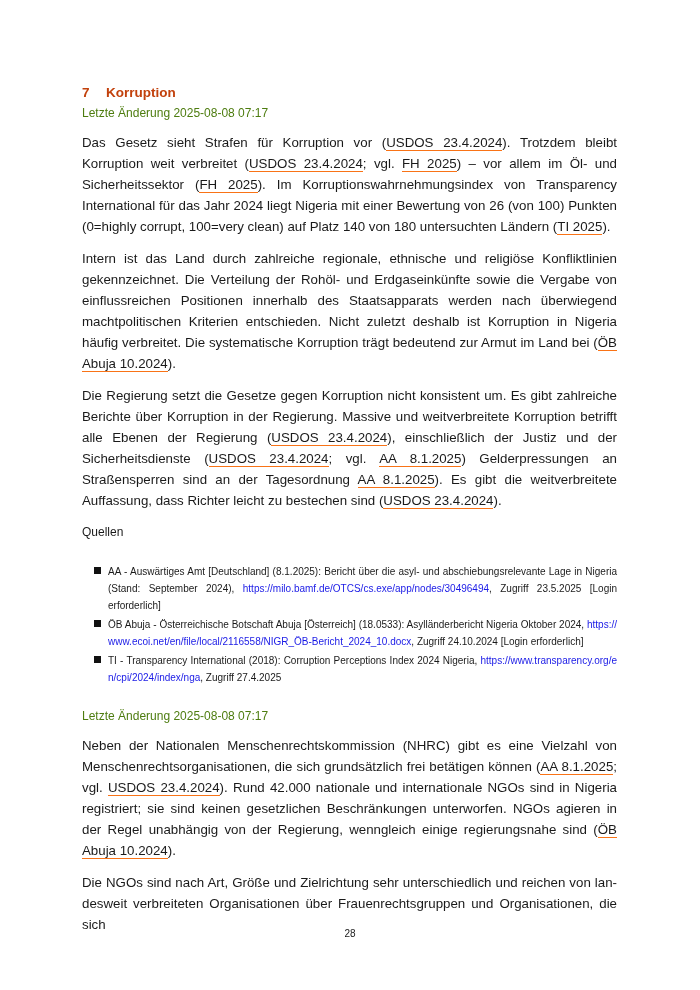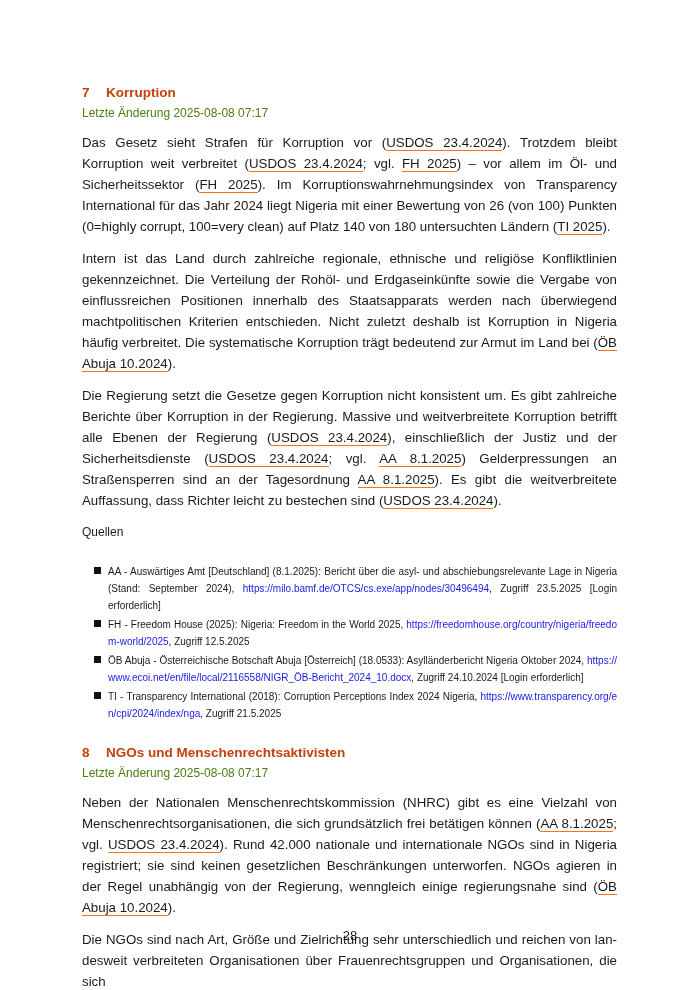--- a/index.html
+++ b/index.html
@@ -10,44 +10,40 @@
   .section-head .num { display: inline-block; width: 24px; }
   .changed { color: #4d7c0f; font-size: 12px; margin-top: 3px; line-height: 16px; }
   p.body { font-size: 13.3px; line-height: 21px; margin: 11px 0 0 0; text-align: justify; hyphens: manual; }
   .ref { border-bottom: 1px solid #f97316; text-decoration: none; color: inherit; }
   .sources-label { font-size: 12px; margin-top: 12px; line-height: 18px; }
   ul.sources { list-style: none; padding: 0; margin: 22px 0 0 12px; }
   ul.sources li { font-size: 10px; line-height: 17px; margin-bottom: 2px; padding-left: 14px; position: relative; text-align: justify; }
   ul.sources li .bullet { position: absolute; left: 0; top: 4px; width: 7px; height: 7px; background: #111; }
   a.url { color: #1a1ae6; text-decoration: none; word-break: break-all; }
   .sec8 { margin-top: 22px; }
-  .page-num { position: absolute; left: 0; right: 0; top: 928px; text-align: center; font-size: 13px; }
+  .page-num { position: absolute; left: 0; right: 0; top: 928px; text-align: center; font-size: 10px; }
 </style>
 </head>
 <body>
 
 <div class="page">
   <h2 class="section-head">
     <span class="num">7</span><span>Korruption</span>
   </h2>
   <div class="changed">Letzte Änderung 2025-08-08 07:17</div>
   <p class="body">Das Gesetz sieht Strafen für Korruption vor (<a class="ref">USDOS 23.4.2024</a>). Trotzdem bleibt Korruption weit verbreitet (<a class="ref">USDOS 23.4.2024</a>; vgl. <a class="ref">FH 2025</a>) – vor allem im Öl- und Sicherheitssektor (<a class="ref">FH 2025</a>). Im Korruptionswahrnehmungsindex von Transparency International für das Jahr 2024 liegt Nigeria mit einer Bewertung von 26 (von 100) Punkten (0=highly corrupt, 100=very clean) auf Platz 140 von 180 untersuchten Ländern (<a class="ref">TI 2025</a>).</p>
   <p class="body">Intern ist das Land durch zahlreiche regionale, ethnische und religiöse Konfliktlinien gekenn­zeichnet. Die Verteilung der Rohöl- und Erdgaseinkünfte sowie die Vergabe von einflussreichen Positionen innerhalb des Staatsapparats werden nach überwiegend machtpolitischen Kriterien entschieden. Nicht zuletzt deshalb ist Korruption in Nigeria häufig verbreitet. Die systematische Korruption trägt bedeutend zur Armut im Land bei (<a class="ref">ÖB Abuja 10.2024</a>).</p>
   <p class="body">Die Regierung setzt die Gesetze gegen Korruption nicht konsistent um. Es gibt zahlreiche Berichte über Korruption in der Regierung. Massive und weitverbreitete Korruption betrifft alle Ebenen der Regierung (<a class="ref">USDOS 23.4.2024</a>), einschließlich der Justiz und der Sicherheitsdienste (<a class="ref">USDOS 23.4.2024</a>; vgl. <a class="ref">AA 8.1.2025</a>) Gelderpressungen an Straßensperren sind an der Tages­ordnung <a class="ref">AA 8.1.2025</a>). Es gibt die weitverbreitete Auffassung, dass Richter leicht zu bestechen sind (<a class="ref">USDOS 23.4.2024</a>).</p>
   <div class="sources-label">Quellen</div>
   <ul class="sources">
     <li><span class="bullet"></span><span>AA - Auswärtiges Amt [Deutschland] (8.1.2025): Bericht über die asyl- und abschiebungsrelevante Lage in Nigeria (Stand: September 2024), </span><a class="url">https://milo.bamf.de/OTCS/cs.exe/app/nodes/30496494</a><span>, Zugriff 23.5.2025 [Login erforderlich]</span></li>
-    <li><span class="bullet"></span><span>FH - Freedom House (2025): Nigeria: Freedom in the World 2025, </span><a class="url">https://freedomhouse.org/country/nigeria/freedom-world/2025</a><span>, Zugriff 12.5.2025</span></li>
     <li><span class="bullet"></span><span>ÖB Abuja - Österreichische Botschaft Abuja [Österreich] (18.0533): Asylländerbericht Nigeria Oktober 2024, </span><a class="url">https://www.ecoi.net/en/file/local/2116558/NIGR_ÖB-Bericht_2024_10.docx</a><span>, Zugriff 24.10.2024 [Login erforderlich]</span></li>
-    <li><span class="bullet"></span><span>TI - Transparency International (2018): Corruption Perceptions Index 2024 Nigeria, </span><a class="url">https://www.transparency.org/en/cpi/2024/index/nga</a><span>, Zugriff 21.5.2025</span></li>
+    <li><span class="bullet"></span><span>TI - Transparency International (2018): Corruption Perceptions Index 2024 Nigeria, </span><a class="url">https://www.transparency.org/en/cpi/2024/index/nga</a><span>, Zugriff 27.4.2025</span></li>
   </ul>
 
   <div class="sec8">
-    <h2 class="section-head">
-      <span class="num">8</span><span>NGOs und Menschenrechtsaktivisten</span>
-    </h2>
     <div class="changed">Letzte Änderung 2025-08-08 07:17</div>
     <p class="body">Neben der Nationalen Menschenrechtskommission (NHRC) gibt es eine Vielzahl von Menschen­rechtsorganisationen, die sich grundsätzlich frei betätigen können (<a class="ref">AA 8.1.2025</a>; vgl. <a class="ref">USDOS 23.4.2024</a>). Rund 42.000 nationale und internationale NGOs sind in Nigeria registriert; sie sind keinen gesetzlichen Beschränkungen unterworfen. NGOs agieren in der Regel unabhängig von der Regierung, wenngleich einige regierungsnahe sind (<a class="ref">ÖB Abuja 10.2024</a>).</p>
     <p class="body">Die NGOs sind nach Art, Größe und Zielrichtung sehr unterschiedlich und reichen von lan­desweit verbreiteten Organisationen über Frauenrechtsgruppen und Organisationen, die sich</p>
   </div>
 </div>
 
 <div class="page-num">28</div>
 
 </body></html>

